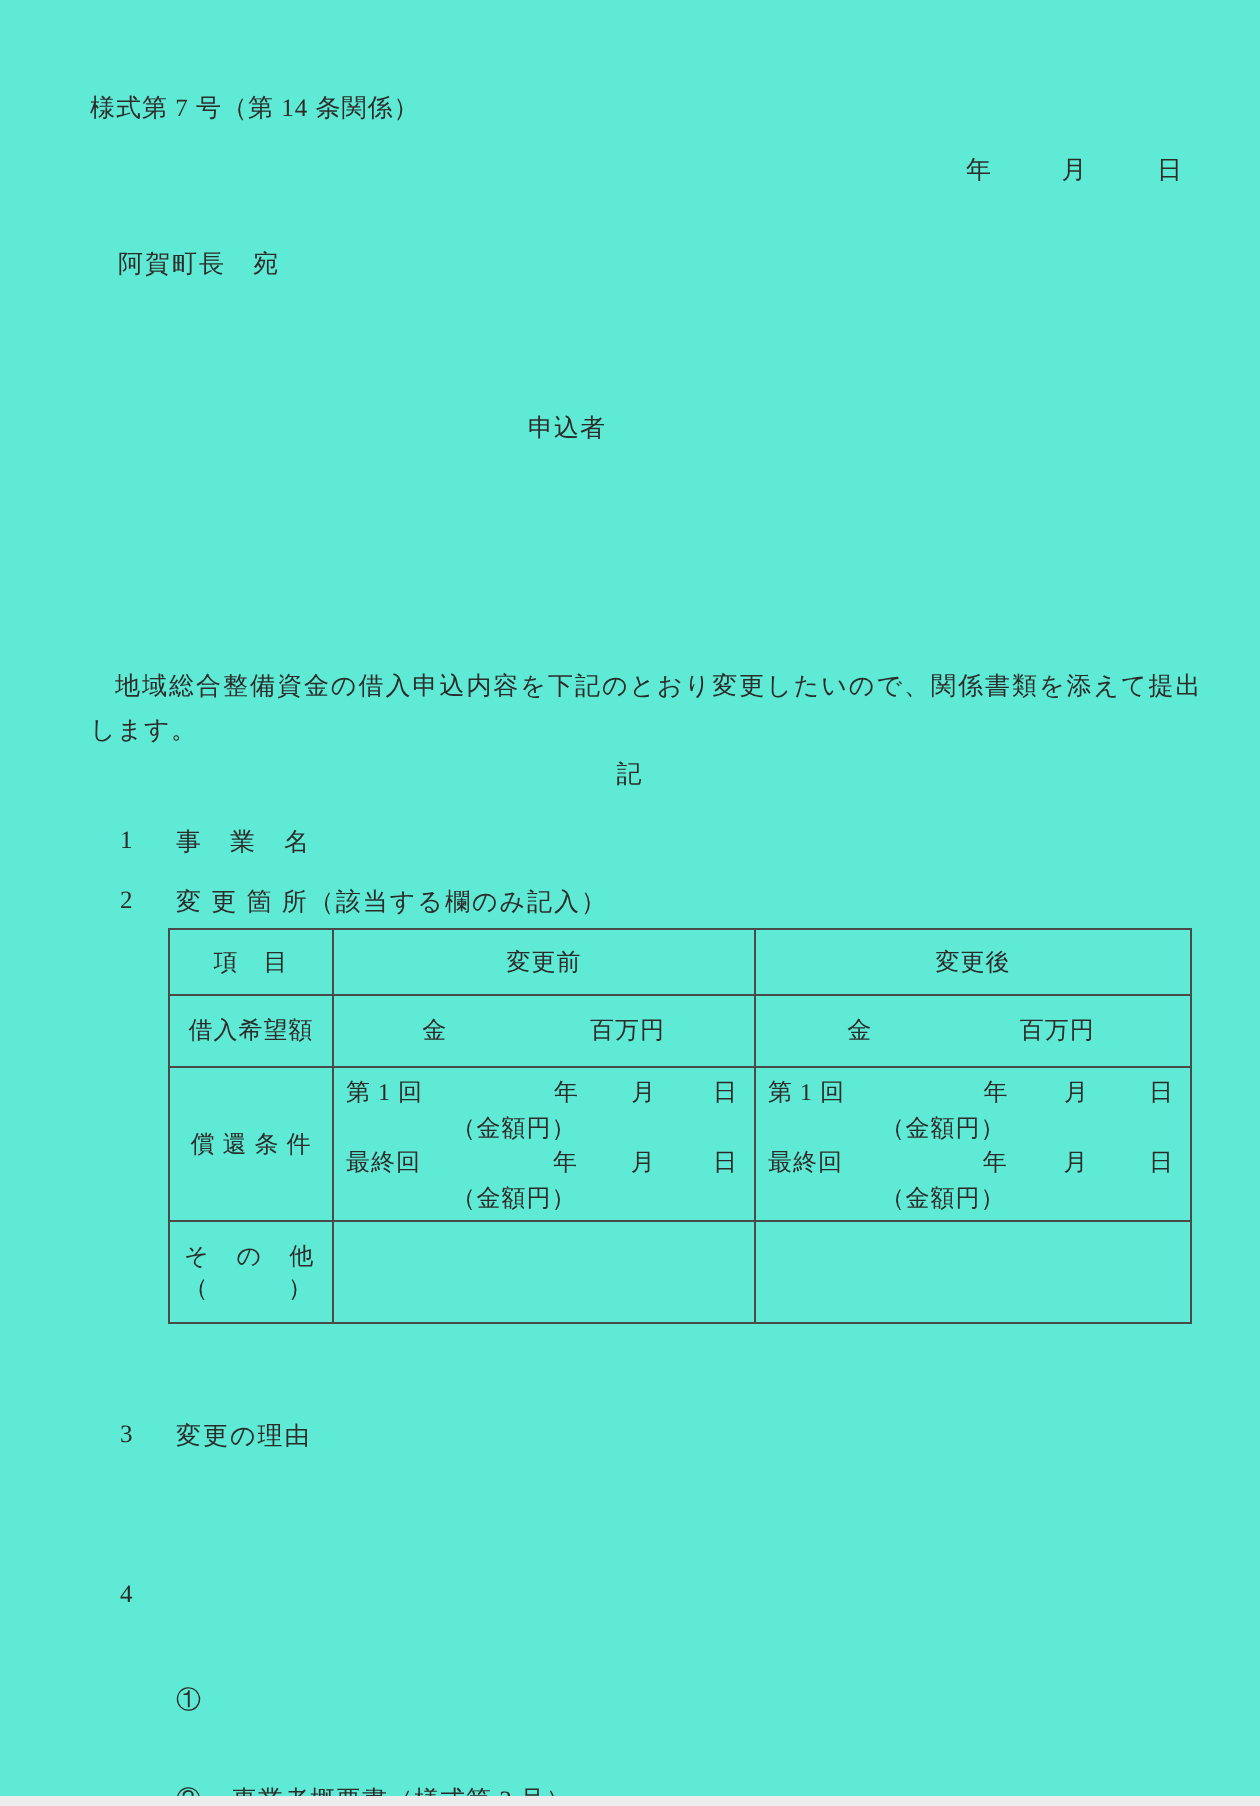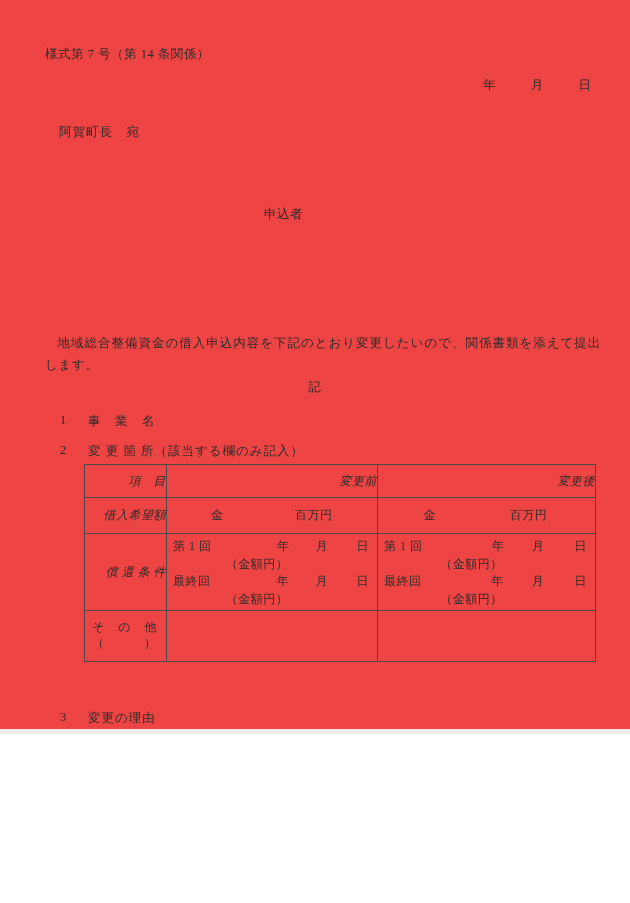--- a/index.html
+++ b/index.html
@@ -1,40 +1,40 @@
 <!DOCTYPE html>
 <html lang="ja"><head>
 <meta charset="utf-8">
 <style>
   html,body{margin:0;padding:0;background:#fff;}
   .page{
-    position:relative;width:630px;height:734px;background:#ef4444;
+    position:relative;width:630px;height:903px;background:#5eead4;
     font-family:"Liberation Serif","DejaVu Serif",serif;
     color:#2b2b2b;font-size:12.5px;overflow:hidden;
   }
   .abs{position:absolute;white-space:pre;}
   .form-number{left:45px;top:46px;letter-spacing:.5px;}
   .date-line{left:483px;top:77px;width:108px;display:flex;justify-content:space-between;}
   .addressee{left:59px;top:124px;letter-spacing:1px;}
   .applicant-label{left:264px;top:206px;letter-spacing:.5px;}
   .applicant-fields{left:313px;top:172px;}
   .applicant-fields .field{height:17px;line-height:17px;letter-spacing:.5px;white-space:pre;}
   .doc-title{left:0;top:285px;width:630px;text-align:center;font-size:13px;letter-spacing:1px;font-weight:normal;margin:0;}
   .body-par{left:45px;top:332px;width:556px;white-space:normal;line-height:22px;
     letter-spacing:.7px;text-indent:1em;text-align:justify;margin:0;}
   .ki{left:0;top:379px;width:630px;text-align:center;letter-spacing:1px;}
   .section{left:60px;display:flex;}
   .section .num{width:8px;}
   .section .sec-title{margin-left:20px;letter-spacing:1px;white-space:pre;}
   .s1{top:413px;}.s2{top:443px;}.s3{top:710px;}.s4{top:790px;}
   .change-table{position:absolute;left:84px;top:464px;width:511px;border-collapse:collapse;table-layout:fixed;font-size:12px;}
   .change-table td{border:1px solid #4a4a4a;padding:0;vertical-align:middle;letter-spacing:.5px;}
-  .change-table td.c{text-align:right;font-style:italic;}
+  .change-table td.c{text-align:center;}
   .row-head{height:33px;}.row-loan{height:36px;}.row-repay{height:72px;}
-  .row-guar{height:33px;}.row-other{height:51px;font-family:Liberation Mono, monospace;}
+  .row-guar{height:33px;}.row-other{height:51px;}
   .money{display:flex;align-items:center;}
   .money .kin{margin-left:21%;}
   .money .million{margin-left:34%;}
   .repay-cell{padding:4px 0 2px 0 !important;vertical-align:top !important;}
   .repay-line{display:flex;line-height:17.5px;padding:0 8px 0 6px;}
   .repay-line .sp3{flex:3;}.repay-line .sp12{flex:1.2;}.repay-line .sp13{flex:1.3;}
   .amount-line{display:flex;justify-content:center;line-height:17.5px;padding:0 40px 0 10px;}
   .guar-cell{padding-left:8px !important;}
   .other-cell{vertical-align:middle !important;}
   .other-line{padding-left:7px;letter-spacing:1px;line-height:16px;white-space:pre;}

